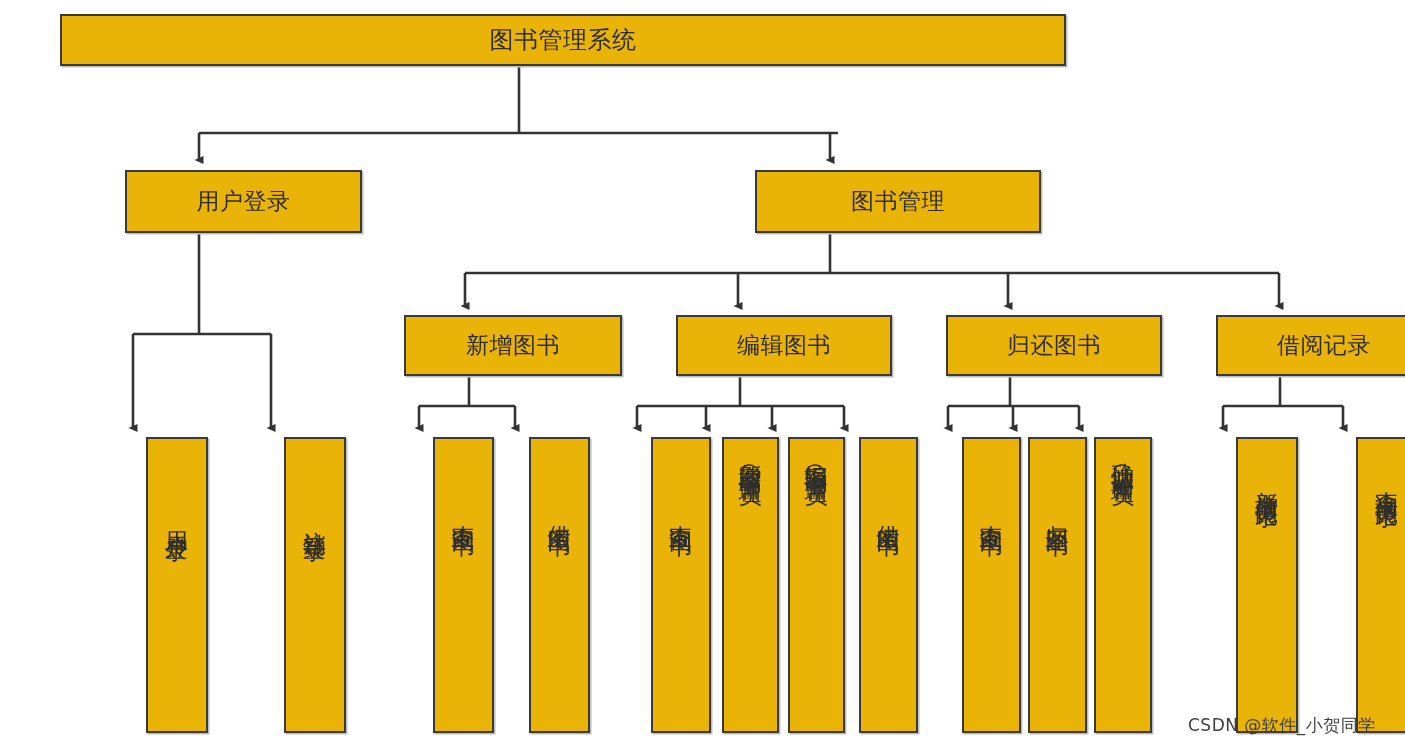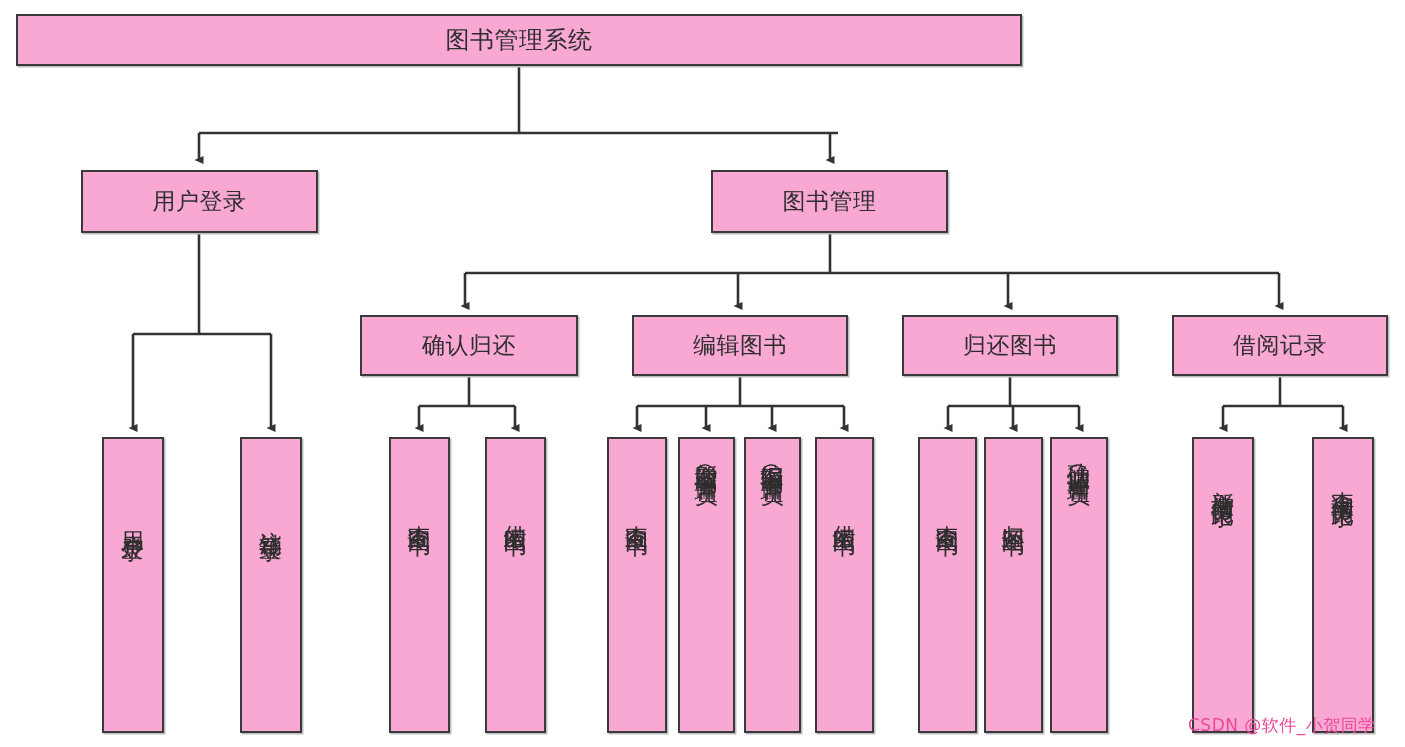--- a/index.html
+++ b/index.html
@@ -22,27 +22,28 @@
     position: absolute;
     left: 0;
     top: 0;
     width: 1405px;
     height: 747px;
     pointer-events: none;
   }
   .node {
     position: absolute;
     box-sizing: border-box;
-    background: #f9a8d4;
+    background: #eab308;
     border: 2px solid #3a3a3a;
     box-shadow: 1.5px 1.5px 0 0 #bdbdbd;
     display: flex;
     align-items: center;
     justify-content: center;
     color: #2e2e2e;
+    margin-left: 44px;
   }
   .node-label {
     display: block;
     text-align: center;
     line-height: 1.12;
     letter-spacing: 0.5px;
     white-space: pre;
   }
   
   .node.horiz .node-label {
@@ -62,21 +63,21 @@
     text-orientation: upright;
     font-size: 23px;
     line-height: 1.05;
     letter-spacing: 3px;
   }
   .watermark {
     position: absolute;
     left: 1188px;
     top: 714px;
     font-size: 17px;
-    color: #ec4899;
+    color: #404040;
     letter-spacing: 0.5px;
     white-space: nowrap;
     font-family: "DejaVu Sans", "Liberation Sans", sans-serif;
   }
 </style>
 </head>
 <body>
 
 <div id="diagram-root">
 
@@ -130,26 +131,26 @@
     </g>
   </svg>
 
   <div class="node horiz root" style="left:16px; top:14px; width:1006px; height:52px;">
     <span class="node-label">图书管理系统</span>
   </div>
 
   <div class="node horiz" style="left:81px; top:170px; width:237px; height:63px;">
     <span class="node-label">用户登录</span>
   </div>
-  <div class="node horiz" style="left:711px; top:170px; width:237px; height:63px;">
+  <div class="node horiz" style="left:711px; top:170px; width:286px; height:63px;">
     <span class="node-label">图书管理</span>
   </div>
 
   <div class="node horiz" style="left:360px; top:315px; width:218px; height:61px;">
-    <span class="node-label">确认归还</span>
+    <span class="node-label">新增图书</span>
   </div>
   <div class="node horiz" style="left:632px; top:315px; width:216px; height:61px;">
     <span class="node-label">编辑图书</span>
   </div>
   <div class="node horiz" style="left:902px; top:315px; width:216px; height:61px;">
     <span class="node-label">归还图书</span>
   </div>
   <div class="node horiz" style="left:1172px; top:315px; width:216px; height:61px;">
     <span class="node-label">借阅记录</span>
   </div>

